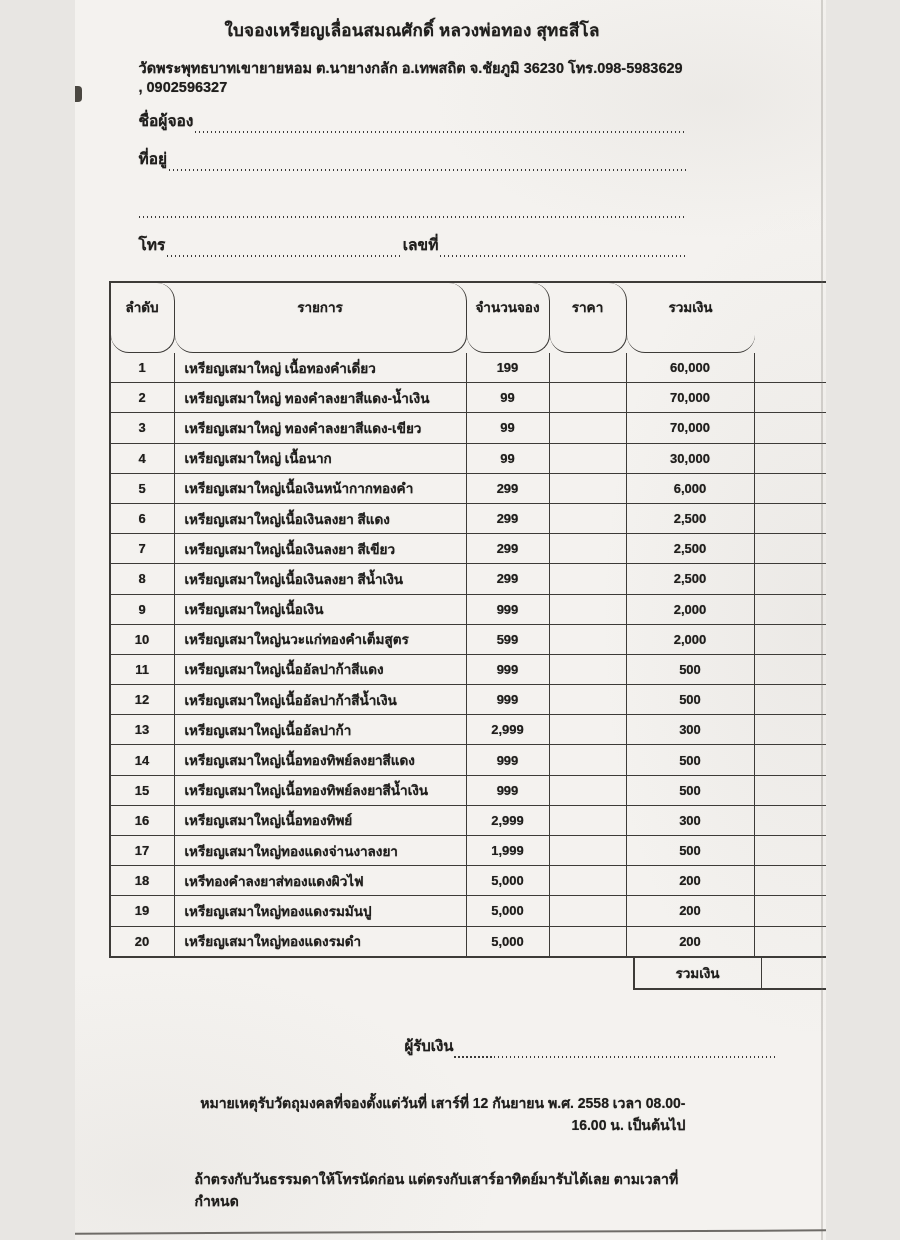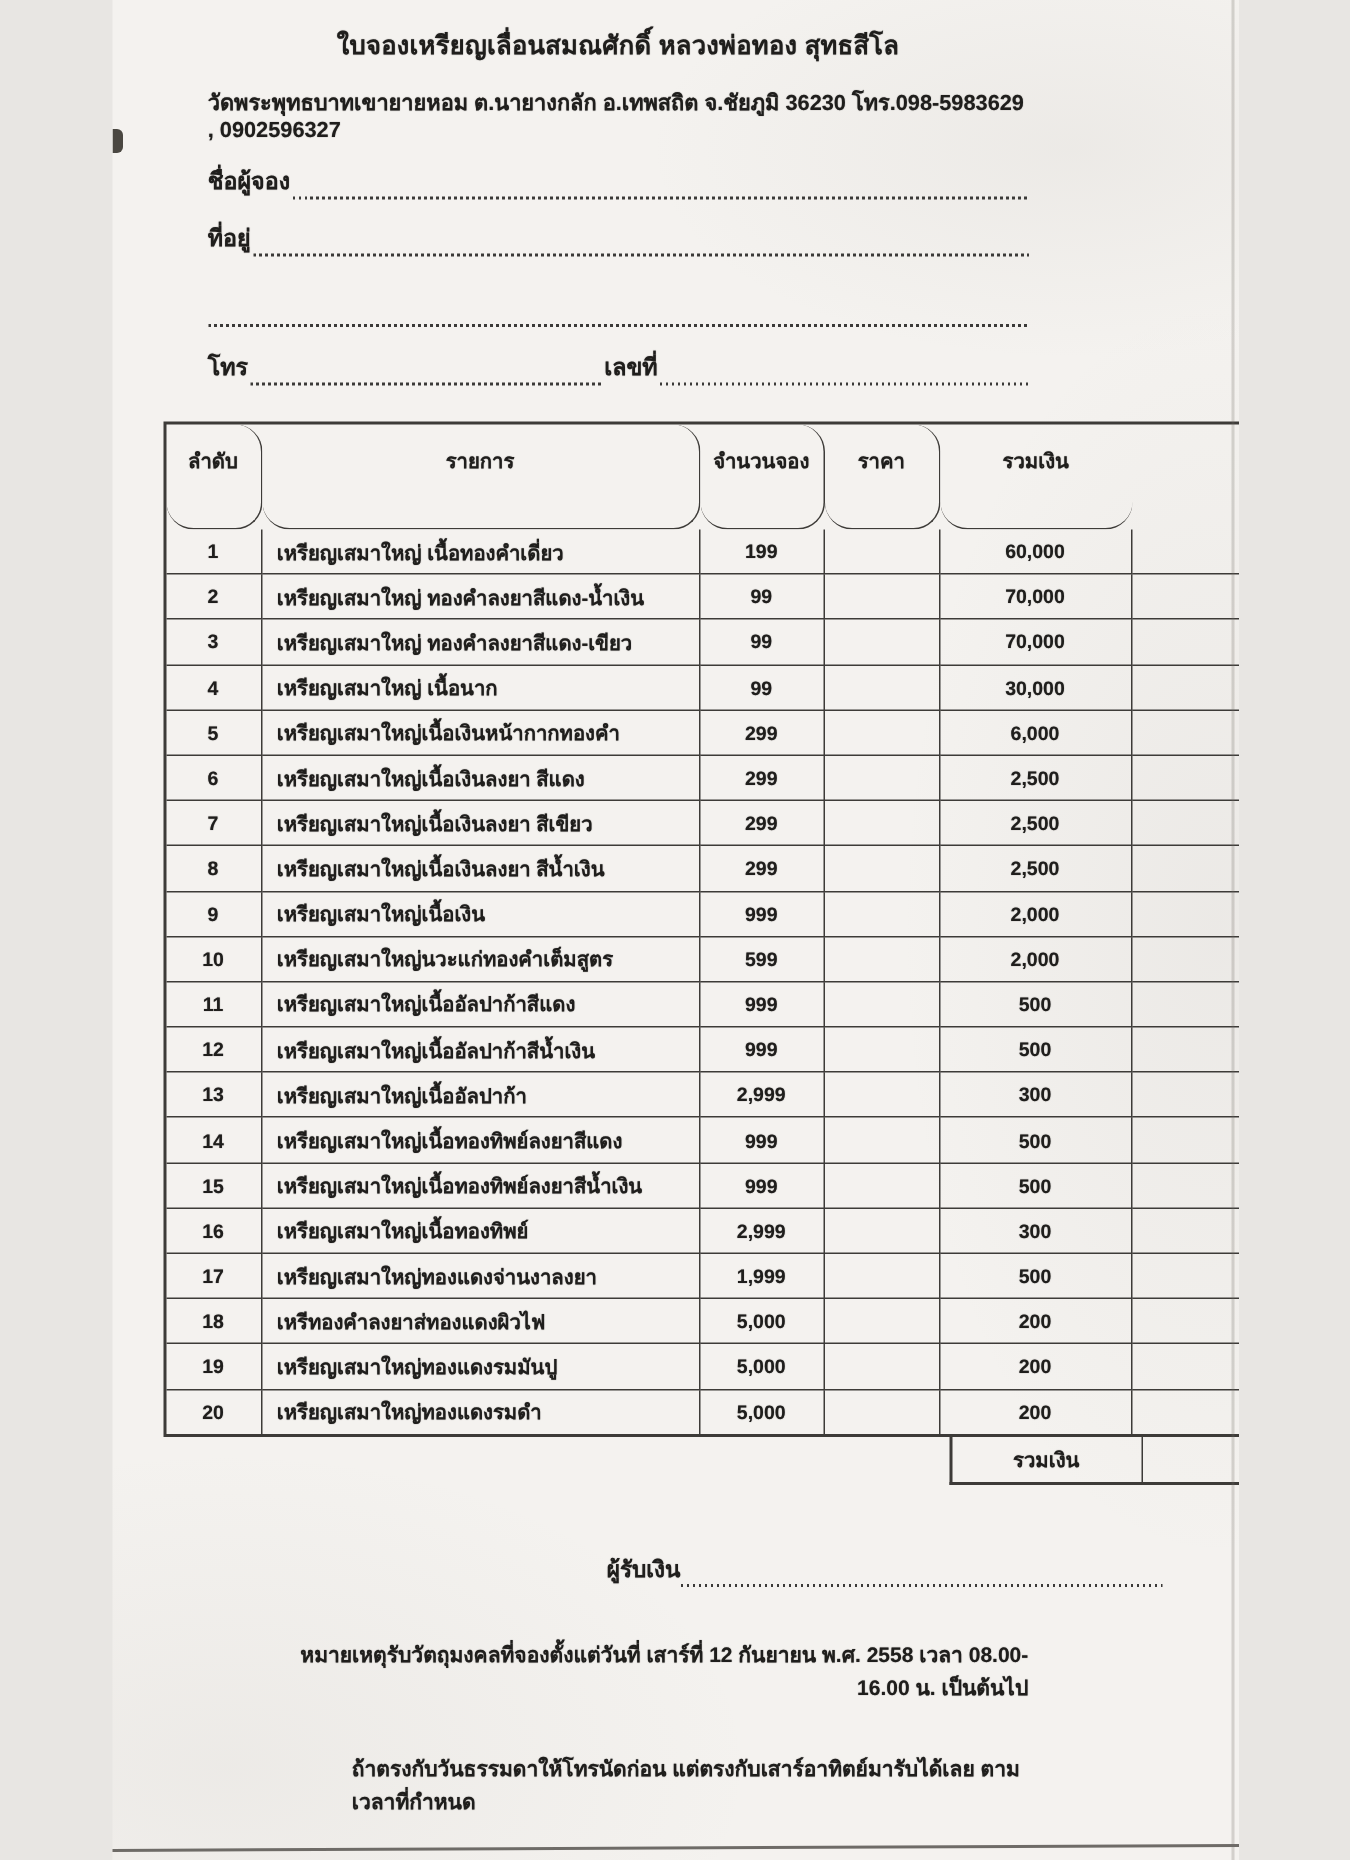--- a/index.html
+++ b/index.html
@@ -76,21 +76,21 @@
   .total-row .t-value { flex:1; }
 
   
   .receiver-row {
     display:flex; align-items:flex-end;
     margin:46px 0 0 266px; width:370px;
     font-size:15px; font-weight:bold; height:22px;
   }
   .receiver-row .dots { flex:1; }
   .note1 { margin:34px 0 0 36px; font-size:14px; font-weight:bold;text-align:right; }
-  .note2 { margin:32px 0 0 96px; font-size:14px; font-weight:bold; }
+  .note2 { margin:32px 0 0 56px; font-size:14px; font-weight:bold; }
 
   
   .scan-bottom-line {
     position:absolute; left:-4px; right:-4px; bottom:7px; height:2px;
     background:#6e6b67; transform:rotate(-0.25deg);
   }
   .scan-edge-right {
     position:absolute; top:0; bottom:0; right:3px; width:2px;
     background:rgba(110,106,100,0.25);
   }

